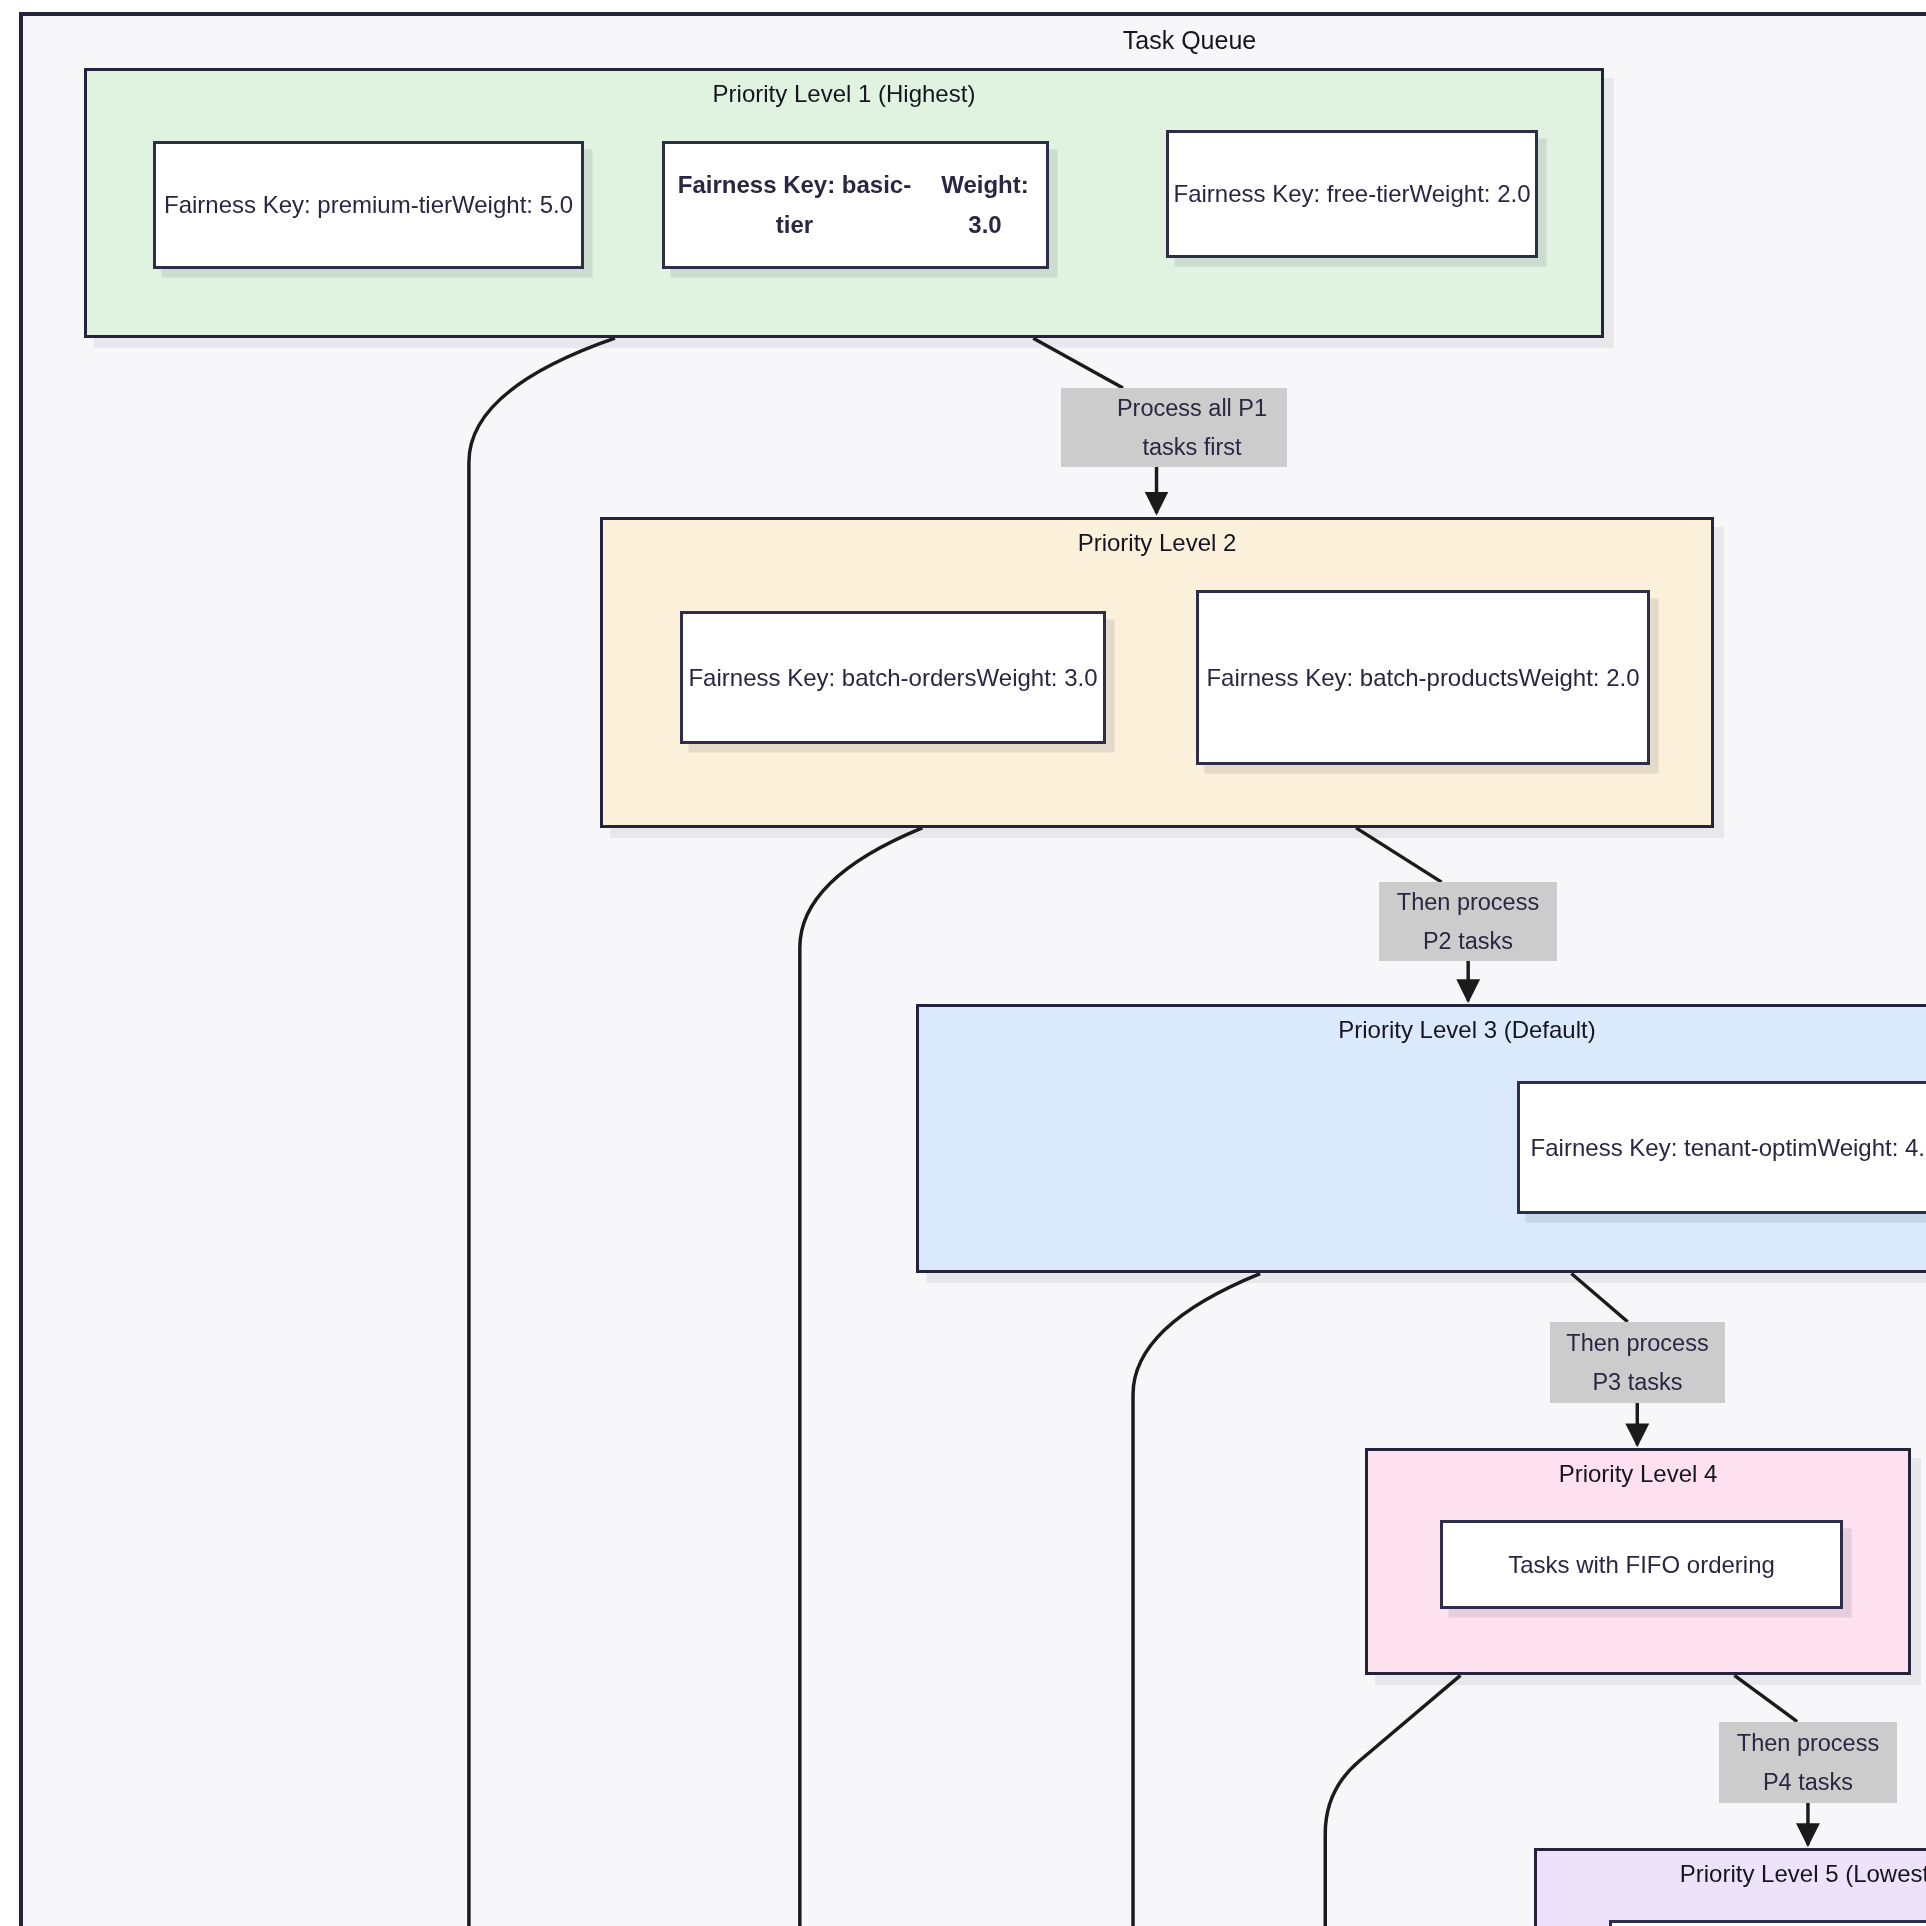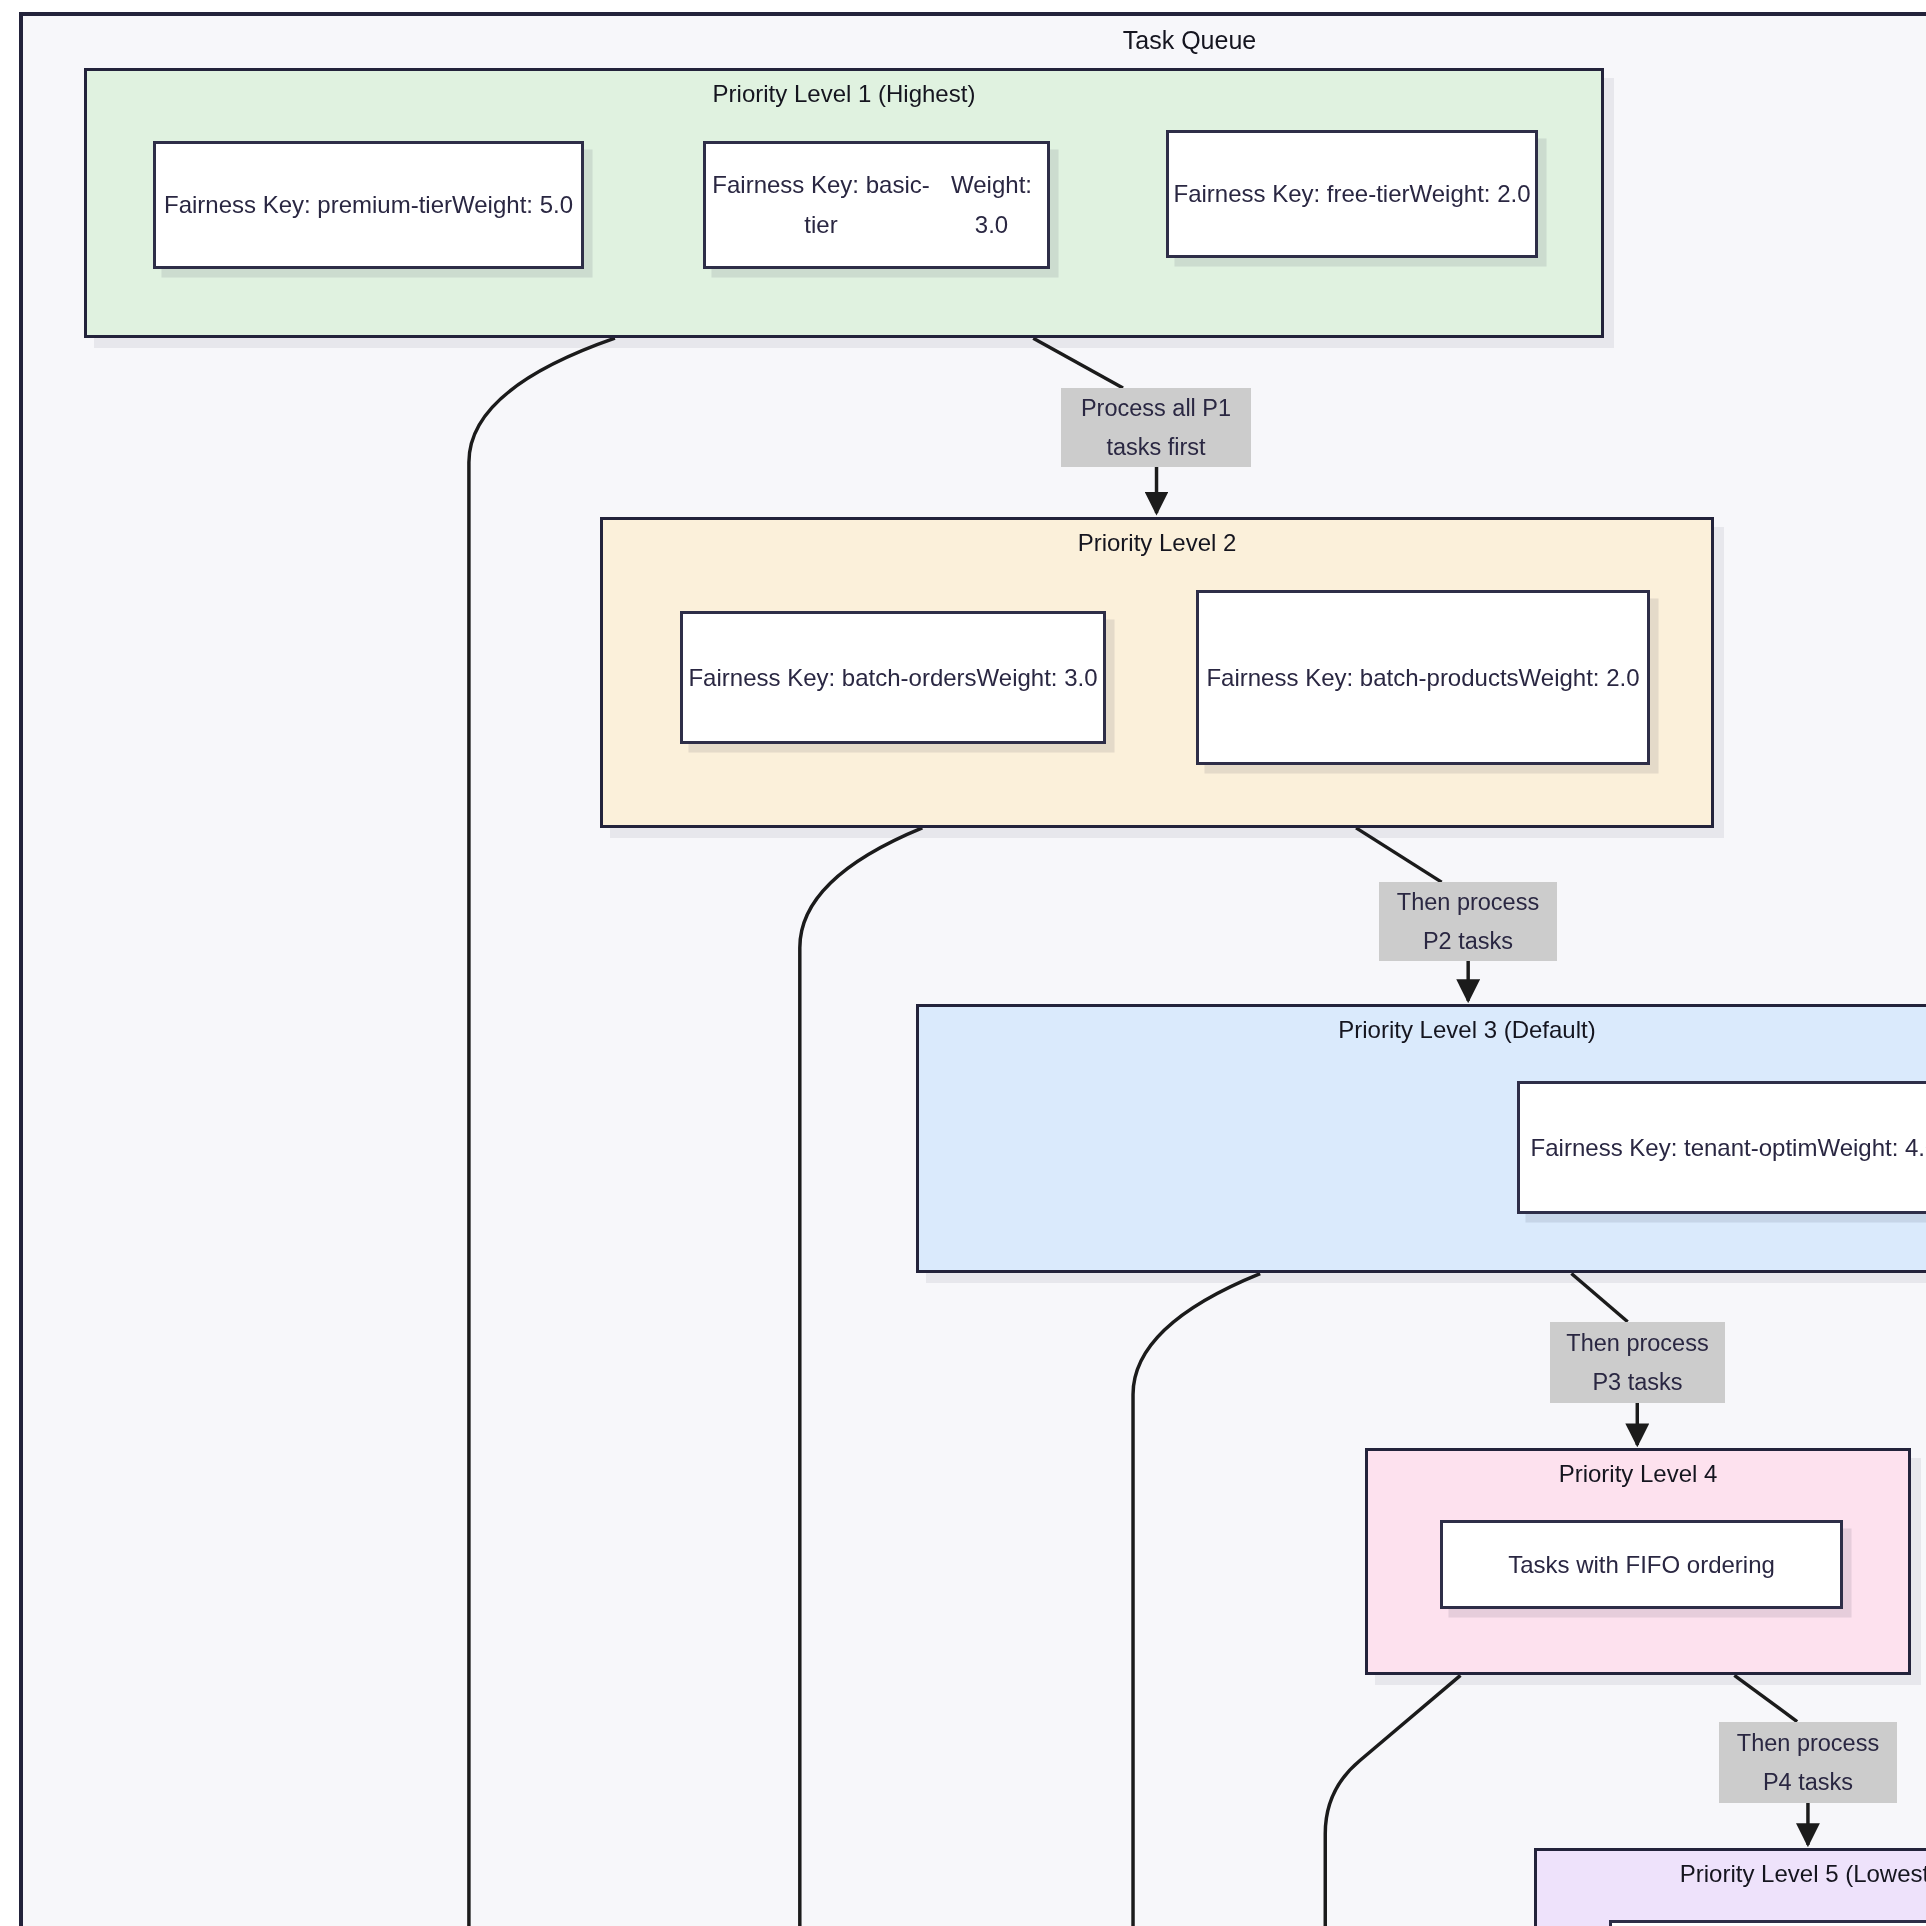--- a/index.html
+++ b/index.html
@@ -111,21 +111,21 @@
       <path d="M 4700 5377 L 4700 5560 Q 4700 5645 4610 5670 L 2795 5898" marker-end="url(#arrow)"></path>
     </g>
   </svg>
 
   <div class="cluster" style="left:84px; top:68px; width:1520px; height:270px; background:var(--p1-fill,#e0f2e0);">
     <div class="cluster-title">Priority Level 1 (Highest)</div>
     <div class="node" style="left:66px; top:70px; width:431px; height:128px;">
       <div class="line">Fairness Key: premium-tier</div>
       <div class="line">Weight: 5.0</div>
     </div>
-    <div class="node" style="left:616px; top:70px; width:347px; height:128px;">
+    <div class="node" style="left:575px; top:70px; width:387px; height:128px;font-weight:bold;">
       <div class="line">Fairness Key: basic-tier</div>
       <div class="line">Weight: 3.0</div>
     </div>
     <div class="node" style="left:1079px; top:59px; width:372px; height:128px;">
       <div class="line">Fairness Key: free-tier</div>
       <div class="line">Weight: 2.0</div>
     </div>
   </div>
 
   <div class="cluster" style="left:600px; top:517px; width:1114px; height:311px; background:var(--p2-fill,#fbf0da);">
@@ -156,21 +156,21 @@
     </div>
   </div>
 
   <div class="cluster" style="left:1534px; top:1848px; width:549px; height:223px; background:var(--p5-fill,#eee2fb);">
     <div class="cluster-title">Priority Level 5 (Lowest)</div>
     <div class="node" style="left:72px; top:69px; width:408px; height:88px;">
       
     </div>
   </div>
 
-  <div class="edge-label" style="left:1061px; top:388px; width:190px; height:79px;">
+  <div class="edge-label" style="left:1061px; top:388px; width:190px; height:79px;padding-left:36px;">
     <div class="line">Process all P1</div>
     <div class="line">tasks first</div>
   </div>
   <div class="edge-label" style="left:1379px; top:882px; width:178px; height:79px;">
     <div class="line">Then process</div>
     <div class="line">P2 tasks</div>
   </div>
   <div class="edge-label" style="left:1550px; top:1322px; width:175px; height:81px;">
     <div class="line">Then process</div>
     <div class="line">P3 tasks</div>

